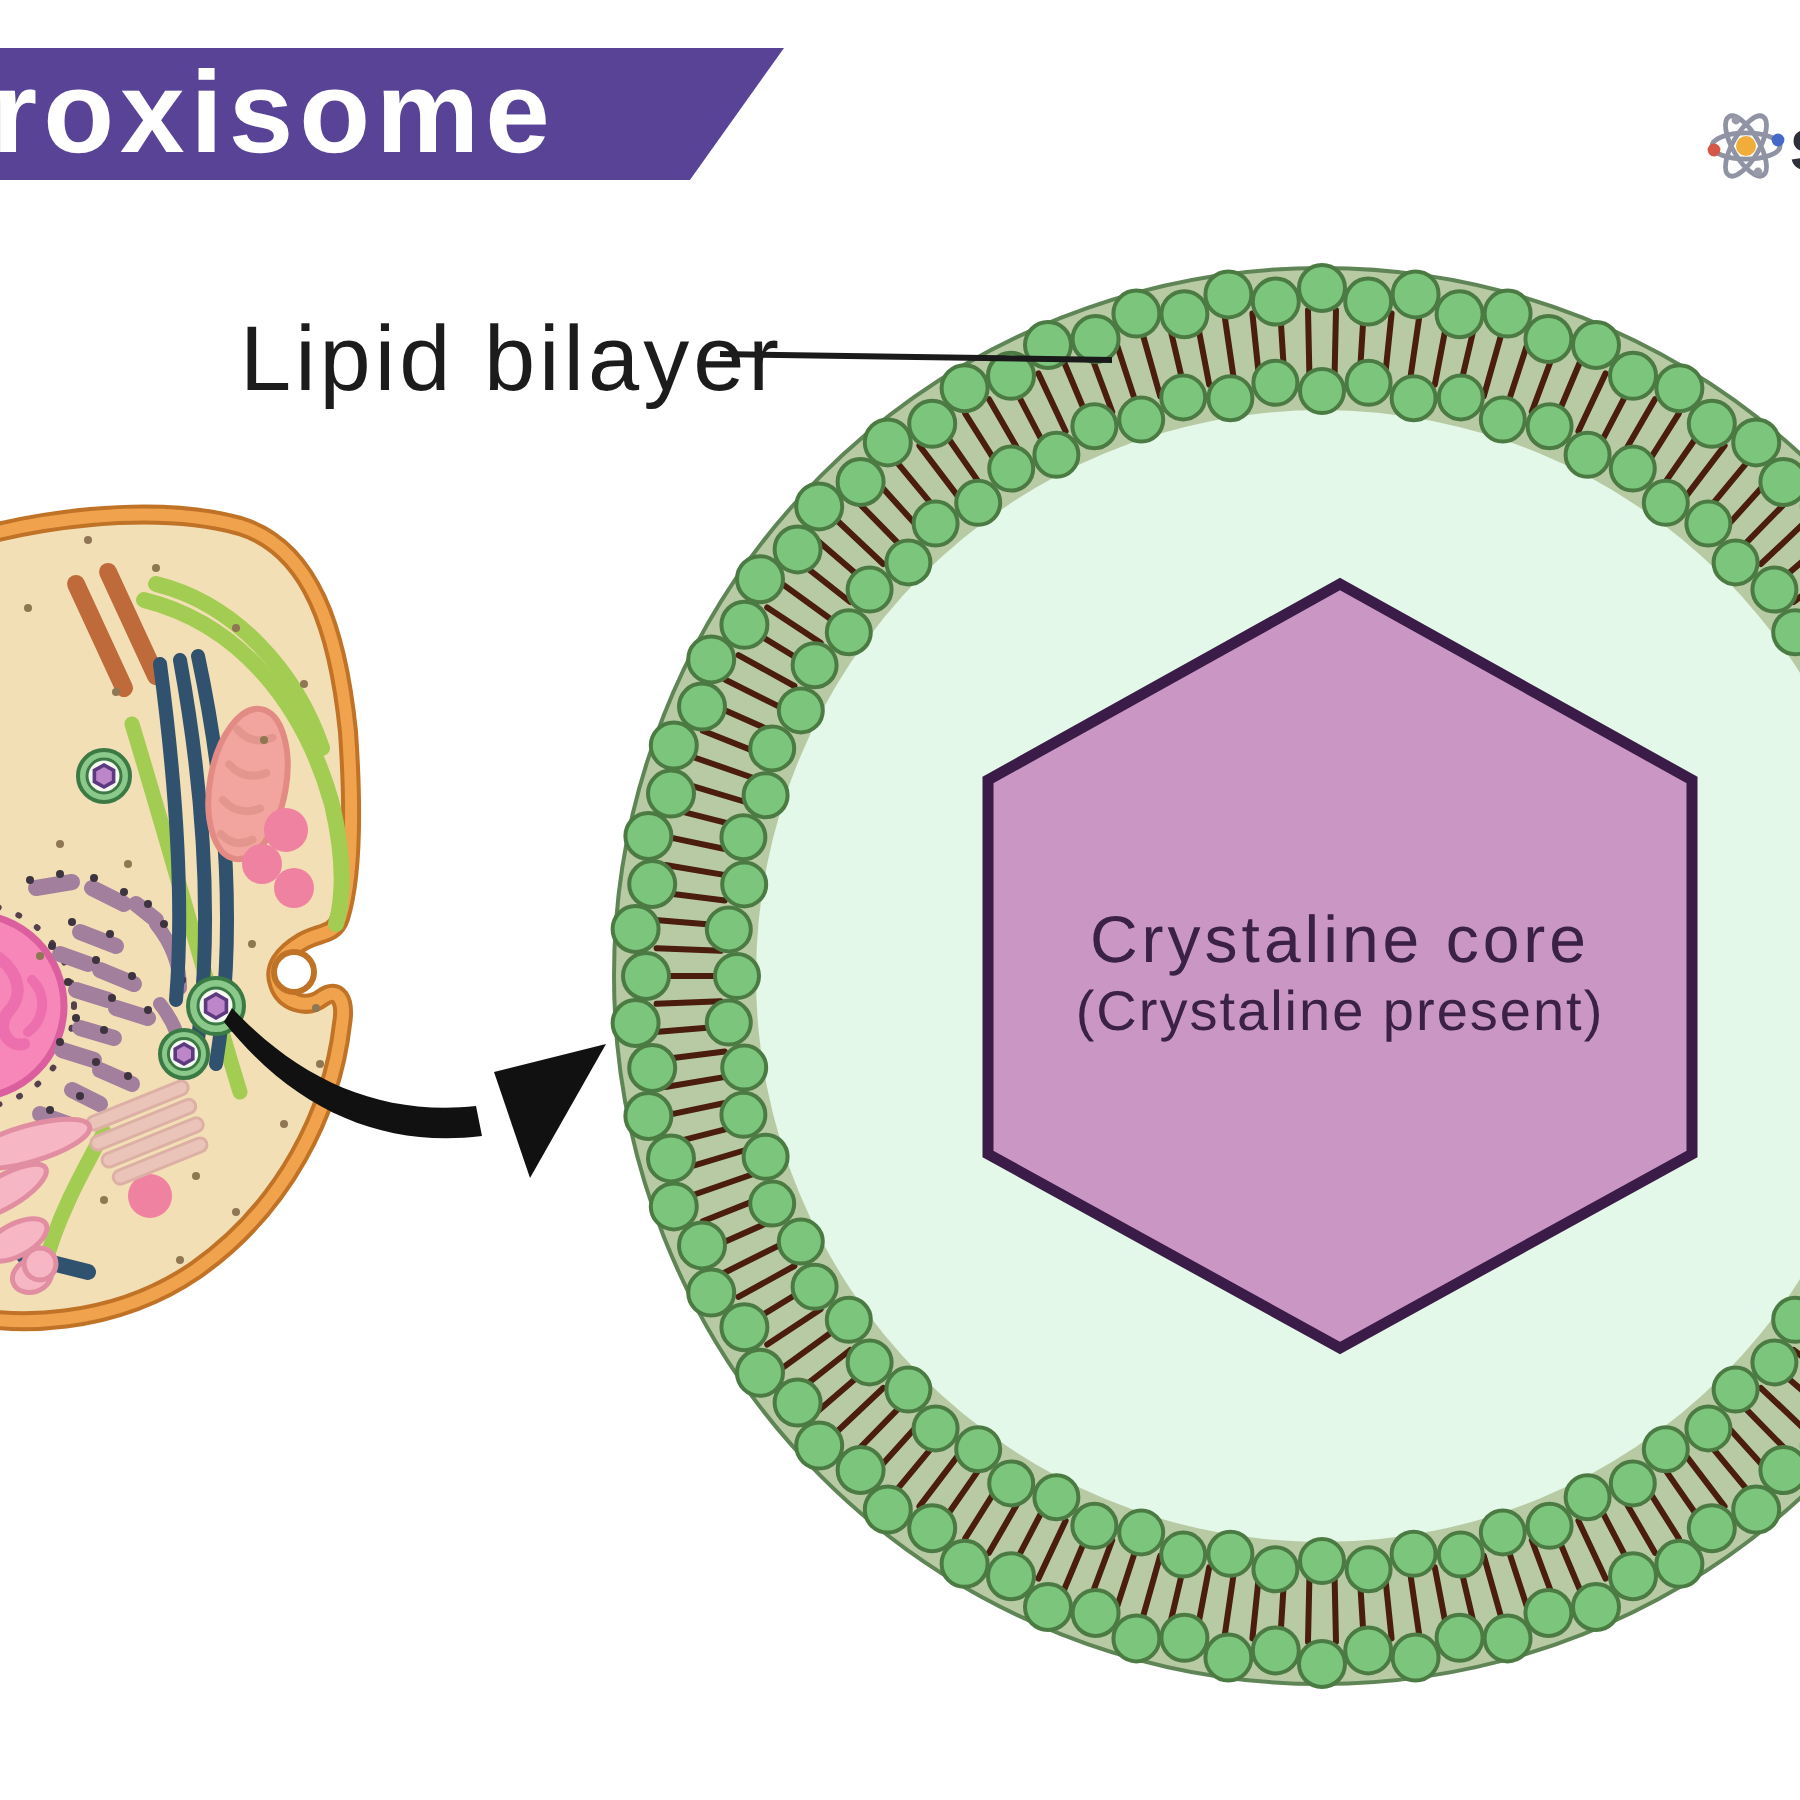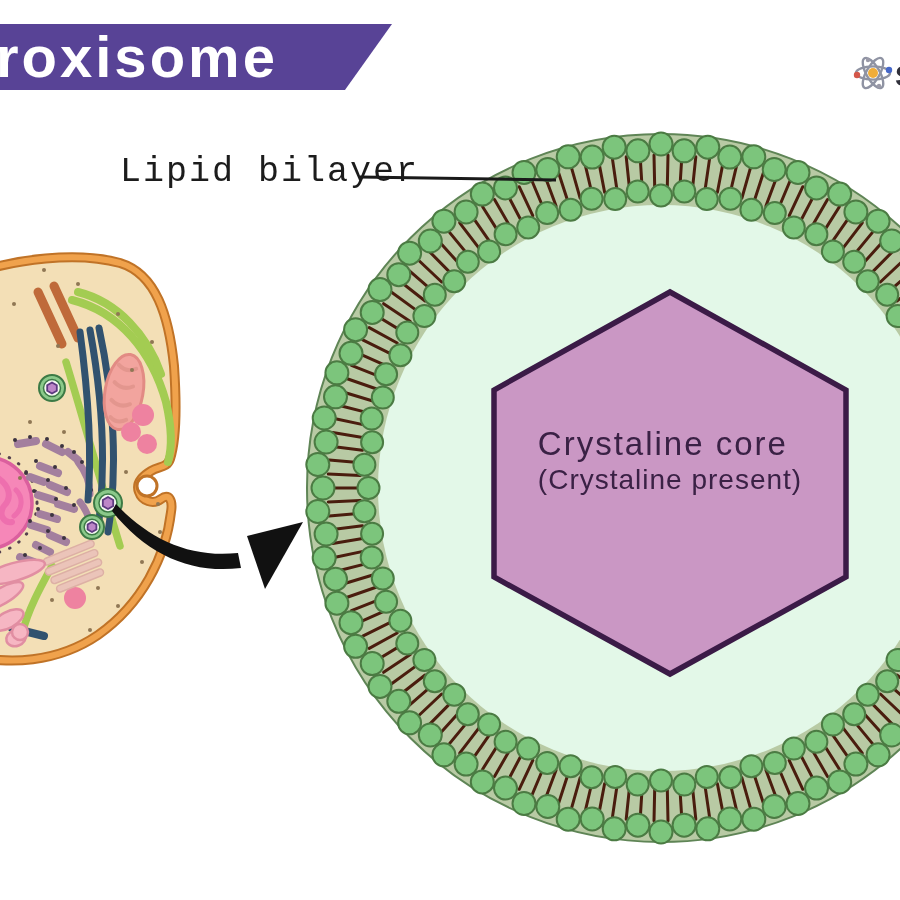--- a/index.html
+++ b/index.html
@@ -5,24 +5,24 @@
   html,body{margin:0;padding:0;background:#fff;}
   .canvas{position:relative;width:900px;height:900px;background:#ffffff;overflow:hidden;
           font-family:"Liberation Sans",sans-serif;}
   .banner{position:absolute;left:0;top:24px;width:392px;height:66px;background:#584396;
           clip-path:polygon(0 0,100% 0,88% 100%,0 100%);}
   .banner-text{position:absolute;left:-4px;top:0;line-height:66px;color:#ffffff;
           font-size:58px;font-weight:bold;letter-spacing:3px;white-space:nowrap;}
   .brand{position:absolute;left:852px;top:52px;width:48px;height:46px;}
   .brand-sliver{position:absolute;left:43px;top:8px;width:5px;height:32px;overflow:hidden;
           font-size:29px;font-weight:bold;color:#2f2f3a;}
-  .lipid-label{position:absolute;left:120px;top:152px;font-size:35px;letter-spacing:2px;
-          color:#1c1c1c;white-space:nowrap;font-family:Liberation Mono, monospace;}
-  .core-labels{position:absolute;left:670px;top:425px;transform:translateX(-50%);
-          color:#3a2145;white-space:nowrap;}
+  .lipid-label{position:absolute;left:120px;top:152px;font-size:46px;letter-spacing:2px;
+          color:#1c1c1c;white-space:nowrap;}
+  .core-labels{position:absolute;left:670px;top:451px;transform:translateX(-50%);
+          text-align:center;color:#3a2145;white-space:nowrap;}
   .core-label{font-size:33px;letter-spacing:2px;line-height:38px;}
   .core-sublabel{font-size:28px;letter-spacing:1px;line-height:34px;}
   svg.diagram{position:absolute;left:0;top:0;}
 </style>
 </head>
 <body>
 
 <div class="canvas">
 
   <svg class="diagram" width="900" height="900" viewBox="0 0 900 900">

